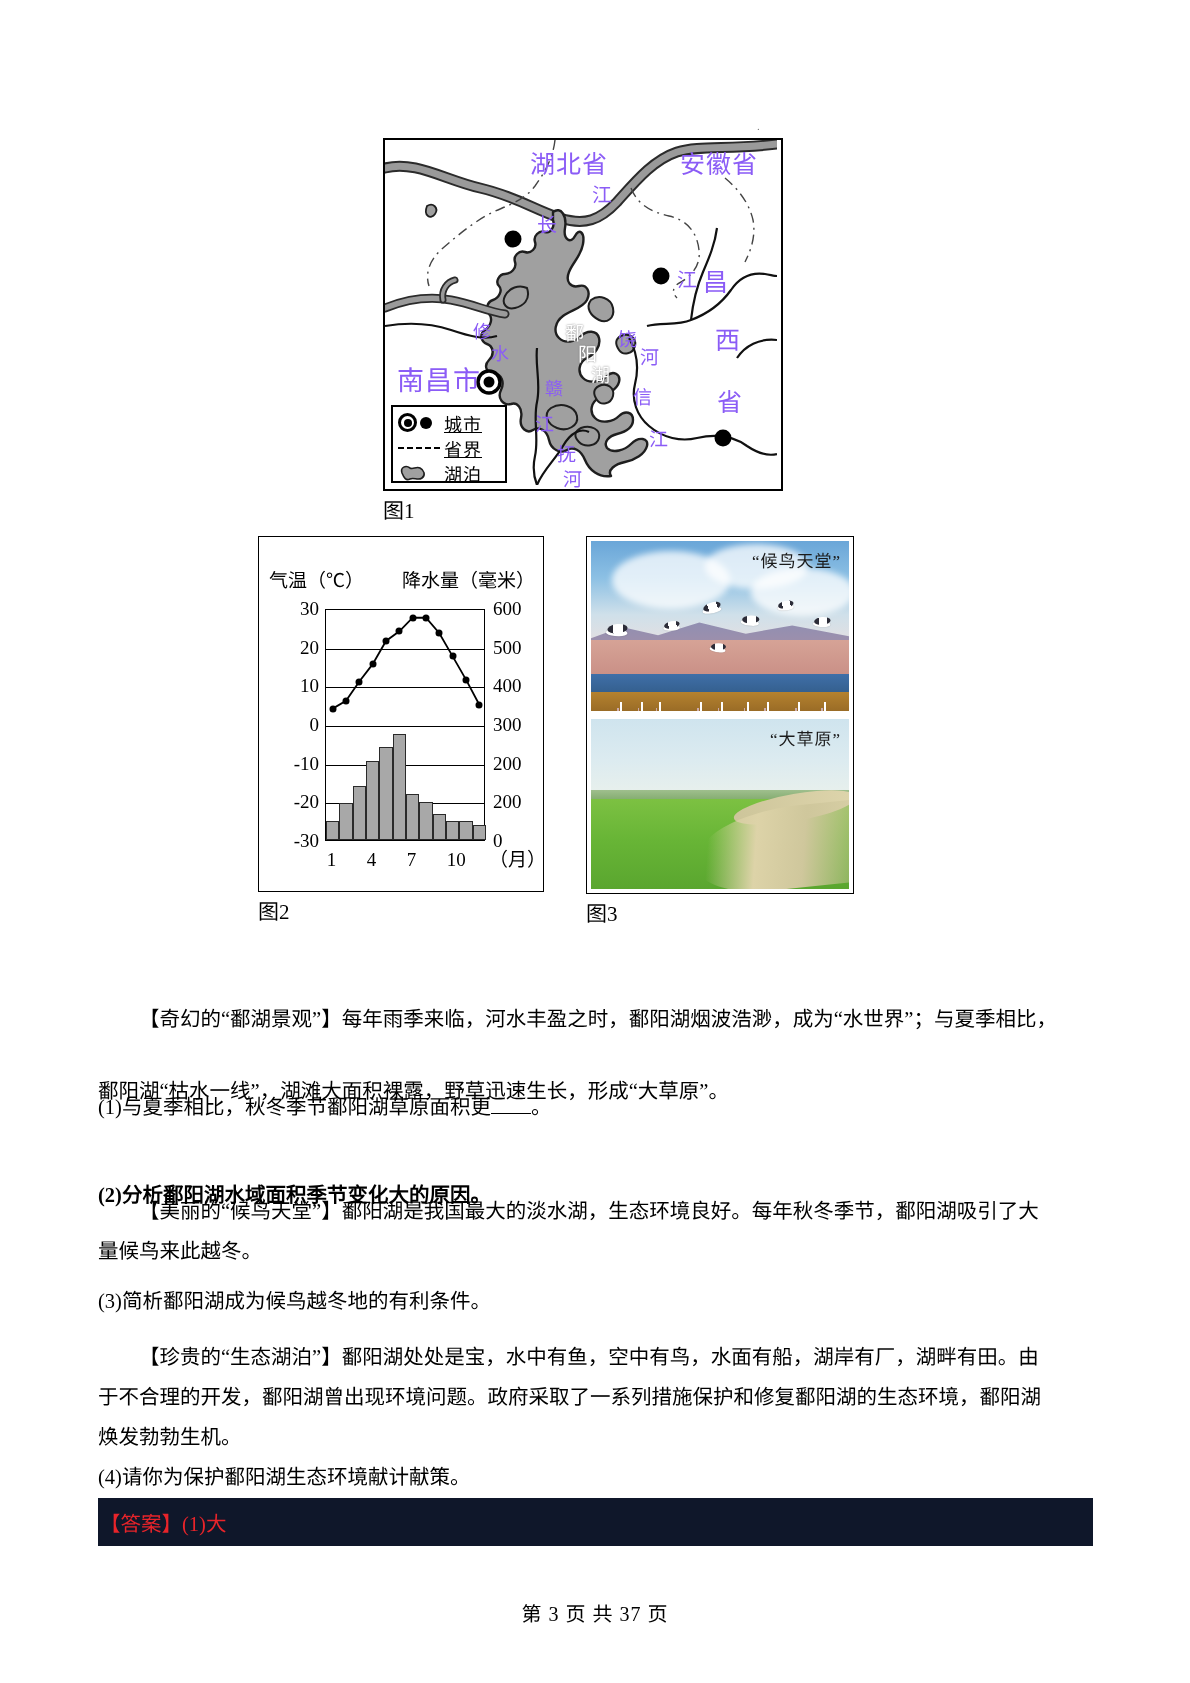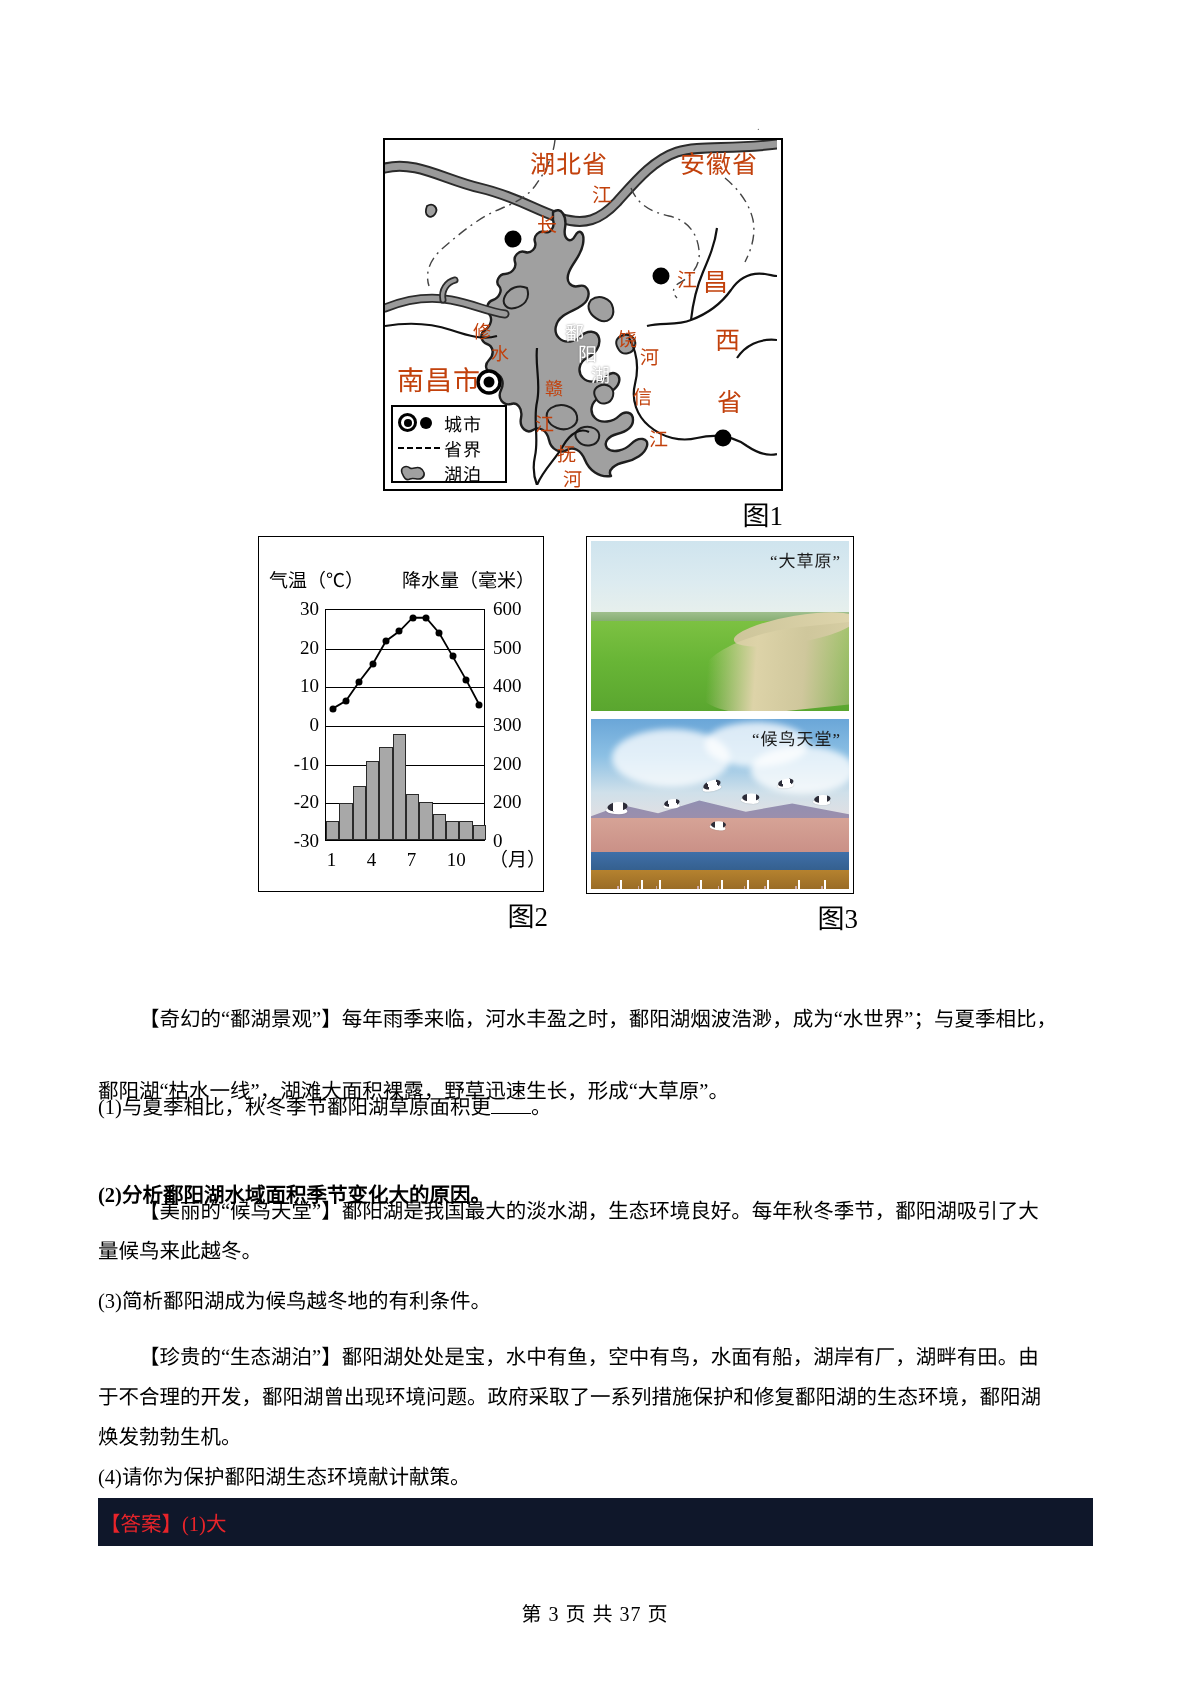--- a/index.html
+++ b/index.html
@@ -16,21 +16,21 @@
   
   .fig1-wrap { position:absolute; left:383px; top:138px; width:400px; }
   .map-box {
     position:relative; width:396px; height:349px;
     border:2px solid #000; background:#fff; overflow:hidden;
   }
   .map-svg { position:absolute; left:0; top:0; }
   .map-label {
     position:absolute;
     font-family:"Liberation Serif", serif;
-    color:#c2410c;
+    color:#8b5cf6;
     white-space:nowrap;
     line-height:1;
   }
   .lbl-hubei   { left:145px; top:12px;  font-size:25px; letter-spacing:1px; }
   .lbl-anhui   { left:295px; top:12px;  font-size:25px; letter-spacing:1px; }
   .lbl-chang   { left:152px; top:75px;  font-size:20px; }
   .lbl-jiang1  { left:207px; top:45px;  font-size:20px; }
   .lbl-changj-c{ left:318px; top:130px; font-size:25px; }
   .lbl-jiangxi-x{left:330px; top:188px; font-size:25px; }
   .lbl-jiangxi-s{left:332px; top:250px; font-size:25px; }
@@ -50,38 +50,38 @@
   .lbl-he2     { left:178px; top:330px; font-size:19px; }
   .lbl-nanchang{ left:12px;  top:228px; font-size:27px; letter-spacing:1px; }
 
   .legend-box {
     position:absolute; left:6px; top:265px;
     width:116px; height:78px;
     border:2px solid #000; background:#fff;
     box-sizing:border-box;
     padding:3px 4px 0 5px;
   }
-  .legend-row { display:flex; align-items:center; height:25px; }
+  .legend-row { display:flex; align-items:center; height:25px;text-decoration:underline; }
   .legend-sym { width:46px; display:flex; align-items:center; }
   .legend-txt { font-size:18px; letter-spacing:1px; }
   .dot-ring {
     width:13px;height:13px;border-radius:50%;
     border:3px solid #000; background:#fff;
     position:relative; margin-right:3px;
   }
   .dot-ring::after{
     content:""; position:absolute; left:2.5px; top:2.5px;
     width:8px;height:8px;border-radius:50%;background:#000;
   }
   .dot-solid { width:12px;height:12px;border-radius:50%;background:#000; }
   .dash-line { width:42px; height:0; border-top:2px dashed #000; }
   .lake-sym  { width:30px; height:20px; }
 
   .fig-cap {
-    text-align:right; font-size:27px; margin-top:3px;
+    text-align:left; font-size:21px; margin-top:3px;
     font-family:"Liberation Serif", serif;
   }
 
   
   .fig2-wrap { position:absolute; left:258px; top:536px; width:290px; }
   .chart-box {
     position:relative; width:286px; height:356px;
     border:1.5px solid #000; background:#fff; box-sizing:border-box;
   }
   .chart-title-row {
@@ -417,29 +417,20 @@
           <span class="xunit" style="left: 230px; top: 313px;">（月）</span>
         </div>
     </div>
     <div class="fig-cap">图2</div>
   </div>
 
   <div class="fig3-wrap">
     <div class="photo-outer">
 
       <div class="photo">
-        <div class="ph-grass-sky"></div>
-        <div class="ph-grass-far"></div>
-        <div class="ph-grass-main"></div>
-        <div class="ph-path2"></div>
-        <div class="ph-path"></div>
-        <span class="photo-cap">“大草原”</span>
-      </div>
-
-      <div class="photo">
         <div class="ph-bird-sky"></div>
         <div class="cloud" style="left:8%;top:6%;width:46%;height:34%;"></div>
         <div class="cloud" style="left:44%;top:2%;width:40%;height:26%;"></div>
         <div class="cloud" style="left:62%;top:16%;width:40%;height:28%;"></div>
         <div class="ph-mount"></div>
         <div class="ph-shore"></div>
         <div class="ph-water"></div>
         <div class="ph-sand"></div>
 
         <div class="bird-fly" style="left:6%;top:52%;transform:scale(1.35) rotate(2deg);">
@@ -476,20 +467,29 @@
         <div class="bird-stand" style="left:24%;"><span class="sbody"></span><span class="sneck"></span><span class="sleg"></span></div>
         <div class="bird-stand" style="left:40%;"><span class="sbody"></span><span class="sneck"></span><span class="sleg"></span></div>
         <div class="bird-stand" style="left:48%;"><span class="sbody"></span><span class="sneck"></span><span class="sleg"></span></div>
         <div class="bird-stand" style="left:58%;"><span class="sbody"></span><span class="sneck"></span><span class="sleg"></span></div>
         <div class="bird-stand" style="left:66%;"><span class="sbody"></span><span class="sneck"></span><span class="sleg"></span></div>
         <div class="bird-stand" style="left:78%;"><span class="sbody"></span><span class="sneck"></span><span class="sleg"></span></div>
         <div class="bird-stand" style="left:88%;"><span class="sbody"></span><span class="sneck"></span><span class="sleg"></span></div>
 
         <span class="photo-cap">“候鸟天堂”</span>
       </div>
+
+      <div class="photo">
+        <div class="ph-grass-sky"></div>
+        <div class="ph-grass-far"></div>
+        <div class="ph-grass-main"></div>
+        <div class="ph-path2"></div>
+        <div class="ph-path"></div>
+        <span class="photo-cap">“大草原”</span>
+      </div>
     </div>
     <div class="fig-cap">图3</div>
   </div>
 
   <div class="body-text">
     <p class="para indent" style="position:absolute;left:98px;top:1000px;width:1000px;">【奇幻的“鄱湖景观”】每年雨季来临，河水丰盈之时，鄱阳湖烟波浩渺，成为“水世界”；与夏季相比，</p>
     <p class="para" style="position:absolute;left:98px;top:1040px;width:1000px;margin-top:32px;">鄱阳湖“枯水一线”，湖滩大面积裸露，野草迅速生长，形成“大草原”。</p>
 
     <p class="para" style="position:absolute;left:98px;top:1088px;width:1000px;">
       <span>(1)与夏季相比，秋冬季节鄱阳湖草原面积更</span><span class="blank-fill"></span><span>。</span>

